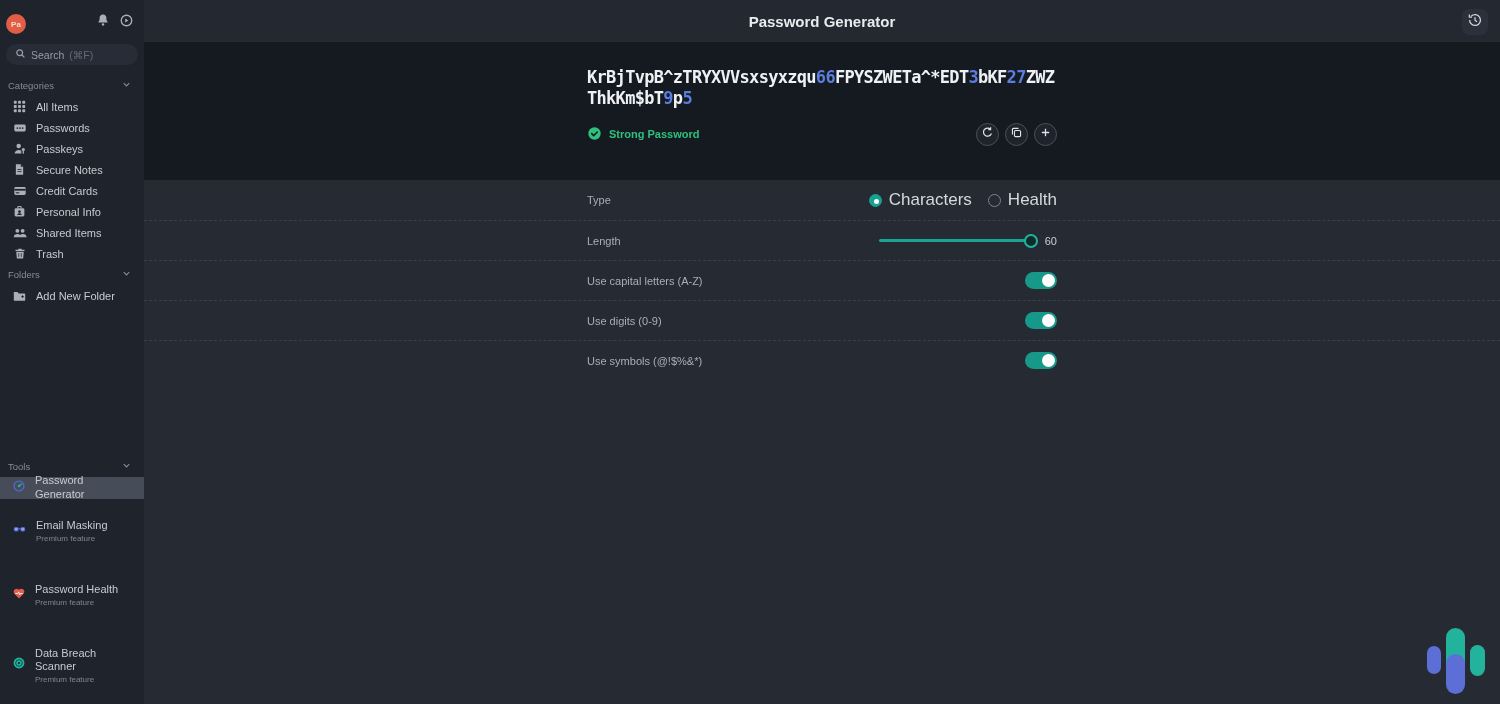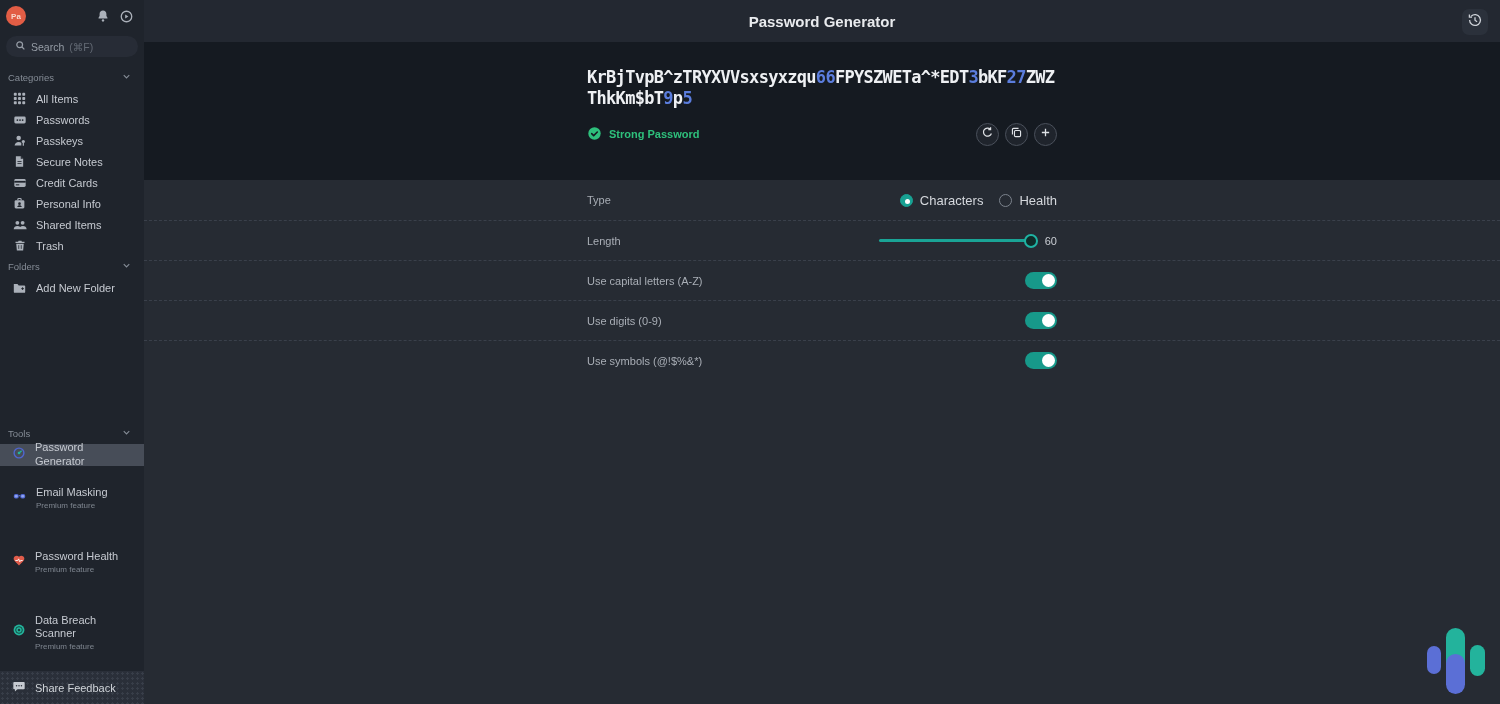--- a/index.html
+++ b/index.html
@@ -2,21 +2,21 @@
 <html><head>
 <meta charset="utf-8">
 <style>
   * { margin:0; padding:0; box-sizing:border-box; }
   html,body { width:1500px; height:704px; background:#10131a; font-family:"Liberation Sans", sans-serif; }
   .app { display:flex; width:1500px; height:704px; overflow:hidden; }
 
   
   .sidebar { width:144px; min-width:144px; background:#1f242c; color:#c6cad1; display:flex; flex-direction:column; }
   .sb-top { display:flex; align-items:center; justify-content:space-between; padding:6px 10px 4px 6px; }
-  .avatar { width:20px; height:20px; border-radius:50%; background:#e25d45; color:#f7d9cf; font-size:8px; font-weight:bold; display:flex; align-items:center; justify-content:center; cursor:pointer; }
+  .avatar { width:20px; height:20px; border-radius:50%; background:#e25d45; color:#f7d9cf; font-size:8px; font-weight:bold; display:flex; align-items:center; justify-content:center; cursor:pointer;margin-top:8px; }
   .sb-top-icons { display:flex; align-items:center; gap:9px; color:#aab0b9; }
   .sb-top-icons svg { display:block; cursor:pointer; }
   .search { margin:6px 6px 10px 6px; height:21px; background:#272c36; border-radius:11px; display:flex; align-items:center; gap:5px; padding:0 9px; font-size:10.5px; color:#969da6; cursor:text; }
   .search .kbd { color:#636a74; }
   .section-h { display:flex; align-items:center; justify-content:space-between; padding:4px 12px 4px 8px; font-size:9.5px; color:#858c96; cursor:pointer; }
   .sb-item { height:21px; display:flex; align-items:center; gap:9px; padding:0 12px; font-size:11px; color:#c6cad1; cursor:pointer; white-space:nowrap; }
   .sb-item .ic { width:15px; display:flex; justify-content:center; color:#aab0b9; }
   .spacer { flex:1; }
   .tool-item { display:flex; align-items:center; gap:9px; padding:20px 12px; cursor:pointer; }
   .tool-item.sel { background:#474d58; height:22px; padding:0 12px; }
@@ -40,21 +40,21 @@
   .actions { display:flex; align-items:center; gap:6px; }
   .circ-btn { width:23px; height:23px; border-radius:50%; background:#1f242c; border:1px solid #4a505b; color:#dfe2e6; display:flex; align-items:center; justify-content:center; cursor:pointer; }
 
   .rows .row { height:40px; display:flex; align-items:center; }
   .rows .row + .row { border-top:1px dashed #3a404b; }
   .row .col { display:flex; align-items:center; justify-content:space-between; }
   .row-label { font-size:11px; color:#a9aeb6; }
   .row-value { font-size:11px; color:#c9cdd3; }
 
   .radio-group { display:flex; align-items:center; gap:16px; }
-  .radio-opt { display:flex; align-items:center; gap:7px; font-size:13px; color:#d5d8dd; cursor:pointer; }
+  .radio-opt { display:flex; align-items:center; gap:7px; font-size:17px; color:#d5d8dd; cursor:pointer; }
   .radio { width:13px; height:13px; border-radius:50%; border:1.5px solid #7c838d; position:relative; }
   .radio.sel { background:#18a193; border-color:#18a193; }
   .radio.sel::after { content:""; position:absolute; left:4px; top:4px; width:5px; height:5px; border-radius:50%; background:#fff; }
 
   .len-ctl { display:flex; align-items:center; gap:10px; }
   .track { width:156px; height:3px; border-radius:2px; background:linear-gradient(to right, #1aa496 0 95%, #3a404a 95% 100%); position:relative; cursor:pointer; }
   .thumb { position:absolute; left:145px; top:-5.5px; width:14px; height:14px; border-radius:50%; border:2.5px solid #1fb3a3; background:#102c29; }
 
   .toggle { width:32px; height:17px; border-radius:9px; background:#17998a; position:relative; cursor:pointer; }
   .toggle::after { content:""; position:absolute; right:2px; top:2px; width:13px; height:13px; border-radius:50%; background:#fff; }
@@ -274,31 +274,20 @@
             <circle cx="8" cy="8" r="6.2" fill="#23b39c"></circle>
             <circle cx="8" cy="8" r="3.8" fill="none" stroke="#13473f" stroke-width="1.1"></circle>
             <circle cx="8" cy="8" r="1.4" fill="#13473f"></circle>
           </svg></span>
       <span>
         <div class="tl">Data Breach Scanner</div>
         <div class="sub">Premium feature</div>
       </span>
     </div>
 
-    <div class="feedback">
-      <span class="ic"><svg width="14" height="13" viewBox="0 0 16 16">
-            <path fill="#c6cad1" d="M2 2.5h12a1 1 0 0 1 1 1v7a1 1 0 0 1-1 1H6l-3 2.5v-2.5H2a1 1 0 0 1-1-1v-7a1 1 0 0 1 1-1z"></path>
-            <g fill="#2a2f39">
-              <circle cx="5" cy="7" r=".9"></circle>
-              <circle cx="8" cy="7" r=".9"></circle>
-              <circle cx="11" cy="7" r=".9"></circle>
-            </g>
-          </svg></span>
-      <span>Share Feedback</span>
-    </div>
   </aside>
 
   <main class="main">
     <div class="m-header">
       <div class="m-title">Password Generator</div>
       <div class="hist-btn">
         <span>
           <svg width="16" height="16" viewBox="0 0 16 16" fill="none" stroke="currentColor" stroke-width="1.3">
               <path d="M2.6 8a5.4 5.4 0 1 0 1.6-3.8"></path>
               <path d="M2.4 2.6v2.6h2.6"></path>

